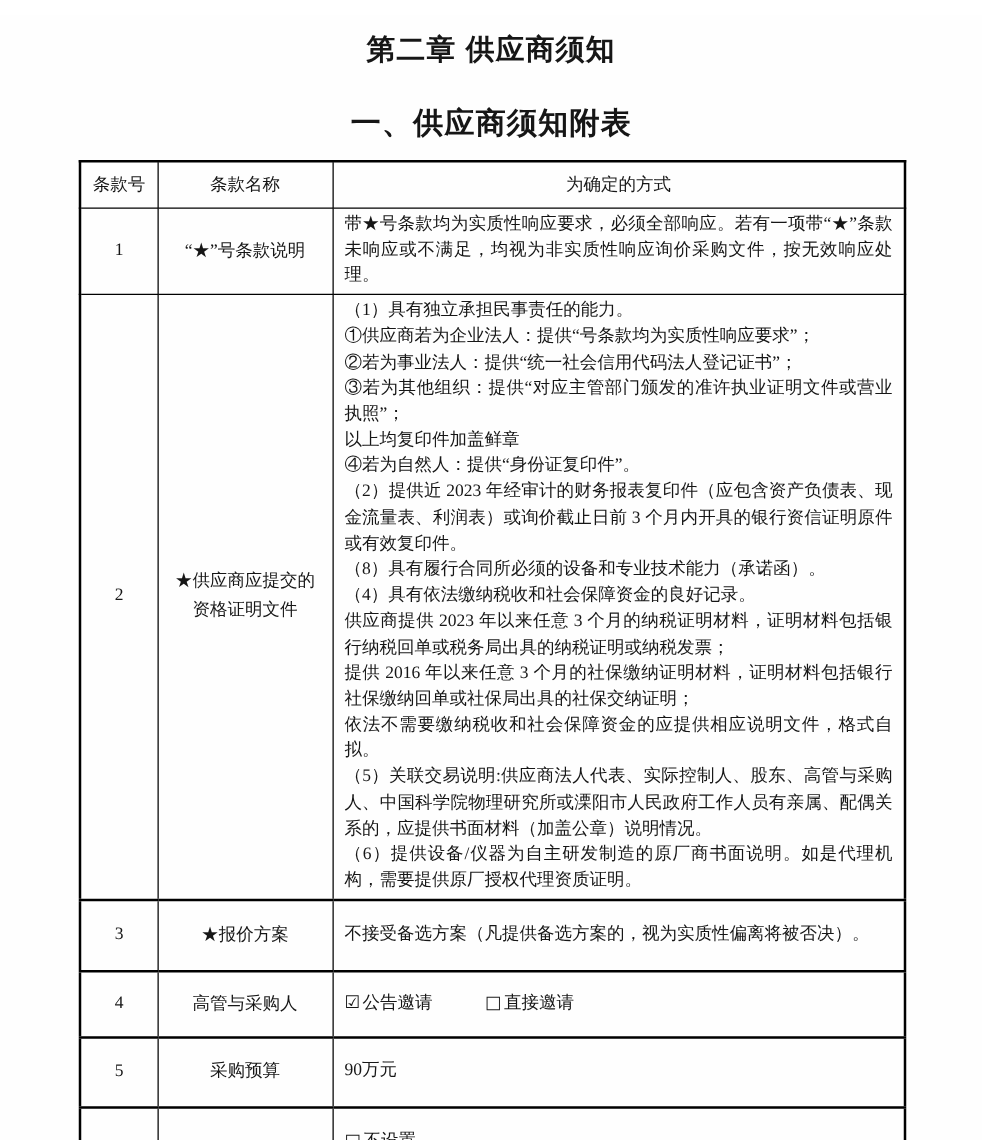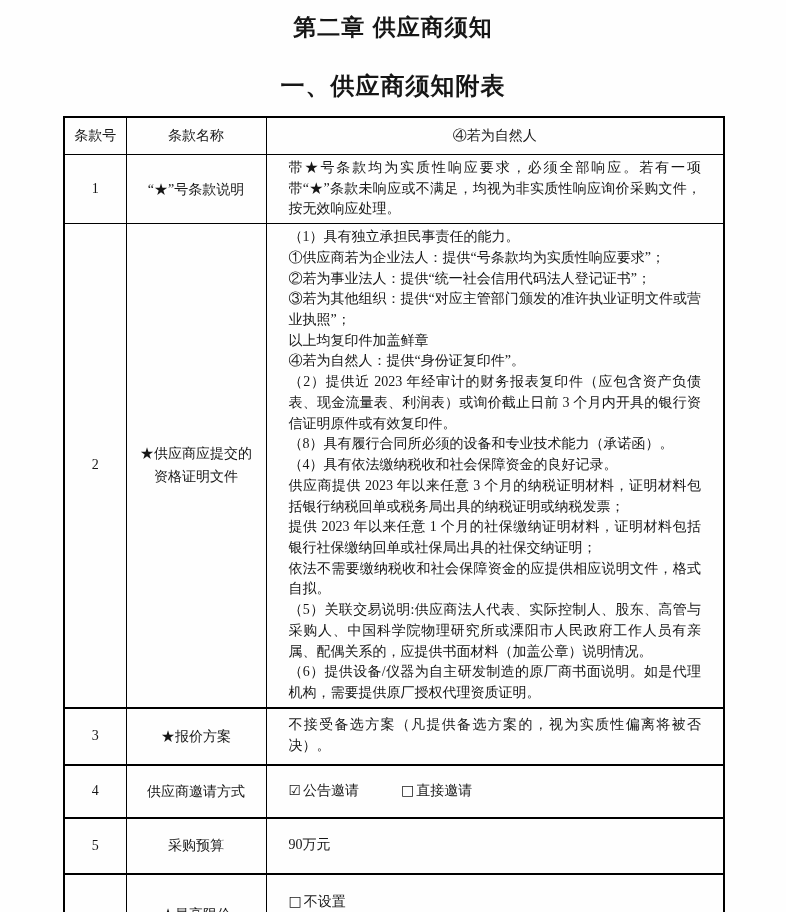--- a/index.html
+++ b/index.html
@@ -18,21 +18,21 @@
     height: 912px;
     background: #fefefe;
   }
   .doc-title {
     text-align: center;
     font-family: "Liberation Sans", "DejaVu Sans", sans-serif;
     font-weight: bold;
     font-size: 23px;
     letter-spacing: 1px;
     padding-top: 12px;
-    margin: 0;
+    margin: 12px;
   }
   .doc-subtitle {
     text-align: center;
     font-family: "Liberation Sans", "DejaVu Sans", sans-serif;
     font-weight: bold;
     font-size: 24px;
     letter-spacing: 1px;
     margin: 27px 0 0 0;
   }
   table.clauses {
@@ -62,21 +62,21 @@
     vertical-align: middle;
   }
   td.col-name {
     text-align: center;
     vertical-align: middle;
     padding: 7px 7px;
     line-height: 1.65;
   }
   td.col-desc {
     vertical-align: middle;
-    padding: 3px 22px;
+    padding: 3px 9px;
     line-height: 1.48;
     text-align: justify;
   }
   .para { margin: 0; }
   .para.spaced { margin-top: 20px; }
 
   
   tbody tr:nth-child(1) td { height: 46px; }
   tbody tr:nth-child(3) td { height: 41px; }
   tbody tr:nth-child(4) td { height: 37px; }
@@ -114,21 +114,21 @@
   <table class="clauses">
     <colgroup>
       <col class="c-no">
       <col class="c-name">
       <col class="c-desc">
     </colgroup>
     <thead>
       <tr>
         <th>条款号</th>
         <th>条款名称</th>
-        <th>④若为自然人</th>
+        <th>为确定的方式</th>
       </tr>
     </thead>
     <tbody>
         <tr>
           <td class="col-no">1</td>
           <td class="col-name"><span>“★”号条款说明</span></td>
           <td class="col-desc">
             <p class="para"><span>带★号条款均为实质性响应要求，必须全部响应。若有一项带“★”条款未响应或不满足，均视为非实质性响应询价采购文件，按无效响应处理。</span></p>
           </td>
         </tr>
@@ -139,36 +139,36 @@
             <p class="para"><span>（1）具有独立承担民事责任的能力。</span></p>
             <p class="para"><span>①供应商若为企业法人：提供“号条款均为实质性响应要求”；</span></p>
             <p class="para"><span>②若为事业法人：提供“统一社会信用代码法人登记证书”；</span></p>
             <p class="para"><span>③若为其他组织：提供“对应主管部门颁发的准许执业证明文件或营业执照”；</span></p>
             <p class="para"><span>以上均复印件加盖鲜章</span></p>
             <p class="para"><span>④若为自然人：提供“身份证复印件”。</span></p>
             <p class="para"><span>（2）提供近 2023 年经审计的财务报表复印件（应包含资产负债表、现金流量表、利润表）或询价截止日前 3 个月内开具的银行资信证明原件或有效复印件。</span></p>
             <p class="para"><span>（8）具有履行合同所必须的设备和专业技术能力（承诺函）。</span></p>
             <p class="para"><span>（4）具有依法缴纳税收和社会保障资金的良好记录。</span></p>
             <p class="para"><span>供应商提供 2023 年以来任意 3 个月的纳税证明材料，证明材料包括银行纳税回单或税务局出具的纳税证明或纳税发票；</span></p>
-            <p class="para"><span>提供 2023 年以来任意 1 个月的社保缴纳证明材料，证明材料包括银行社保缴纳回单或社保局出具的社保交纳证明；</span></p>
+            <p class="para"><span>提供 2016 年以来任意 3 个月的社保缴纳证明材料，证明材料包括银行社保缴纳回单或社保局出具的社保交纳证明；</span></p>
             <p class="para"><span>依法不需要缴纳税收和社会保障资金的应提供相应说明文件，格式自拟。</span></p>
             <p class="para"><span>（5）关联交易说明:供应商法人代表、实际控制人、股东、高管与采购人、中国科学院物理研究所或溧阳市人民政府工作人员有亲属、配偶关系的，应提供书面材料（加盖公章）说明情况。</span></p>
             <p class="para"><span>（6）提供设备/仪器为自主研发制造的原厂商书面说明。如是代理机构，需要提供原厂授权代理资质证明。</span></p>
           </td>
         </tr>
         <tr>
           <td class="col-no">3</td>
           <td class="col-name"><span>★报价方案</span></td>
           <td class="col-desc">
             <p class="para"><span>不接受备选方案（凡提供备选方案的，视为实质性偏离将被否决）。</span></p>
           </td>
         </tr>
         <tr>
           <td class="col-no">4</td>
-          <td class="col-name"><span>供应商邀请方式</span></td>
+          <td class="col-name"><span>高管与采购人</span></td>
           <td class="col-desc">
             <p class="para"><span class="cb">☑</span><span>公告邀请　　　</span><span class="cb">□</span><span>直接邀请</span></p>
           </td>
         </tr>
         <tr>
           <td class="col-no">5</td>
           <td class="col-name"><span>采购预算</span></td>
           <td class="col-desc">
             <p class="para"><span>90万元</span></p>
           </td>

